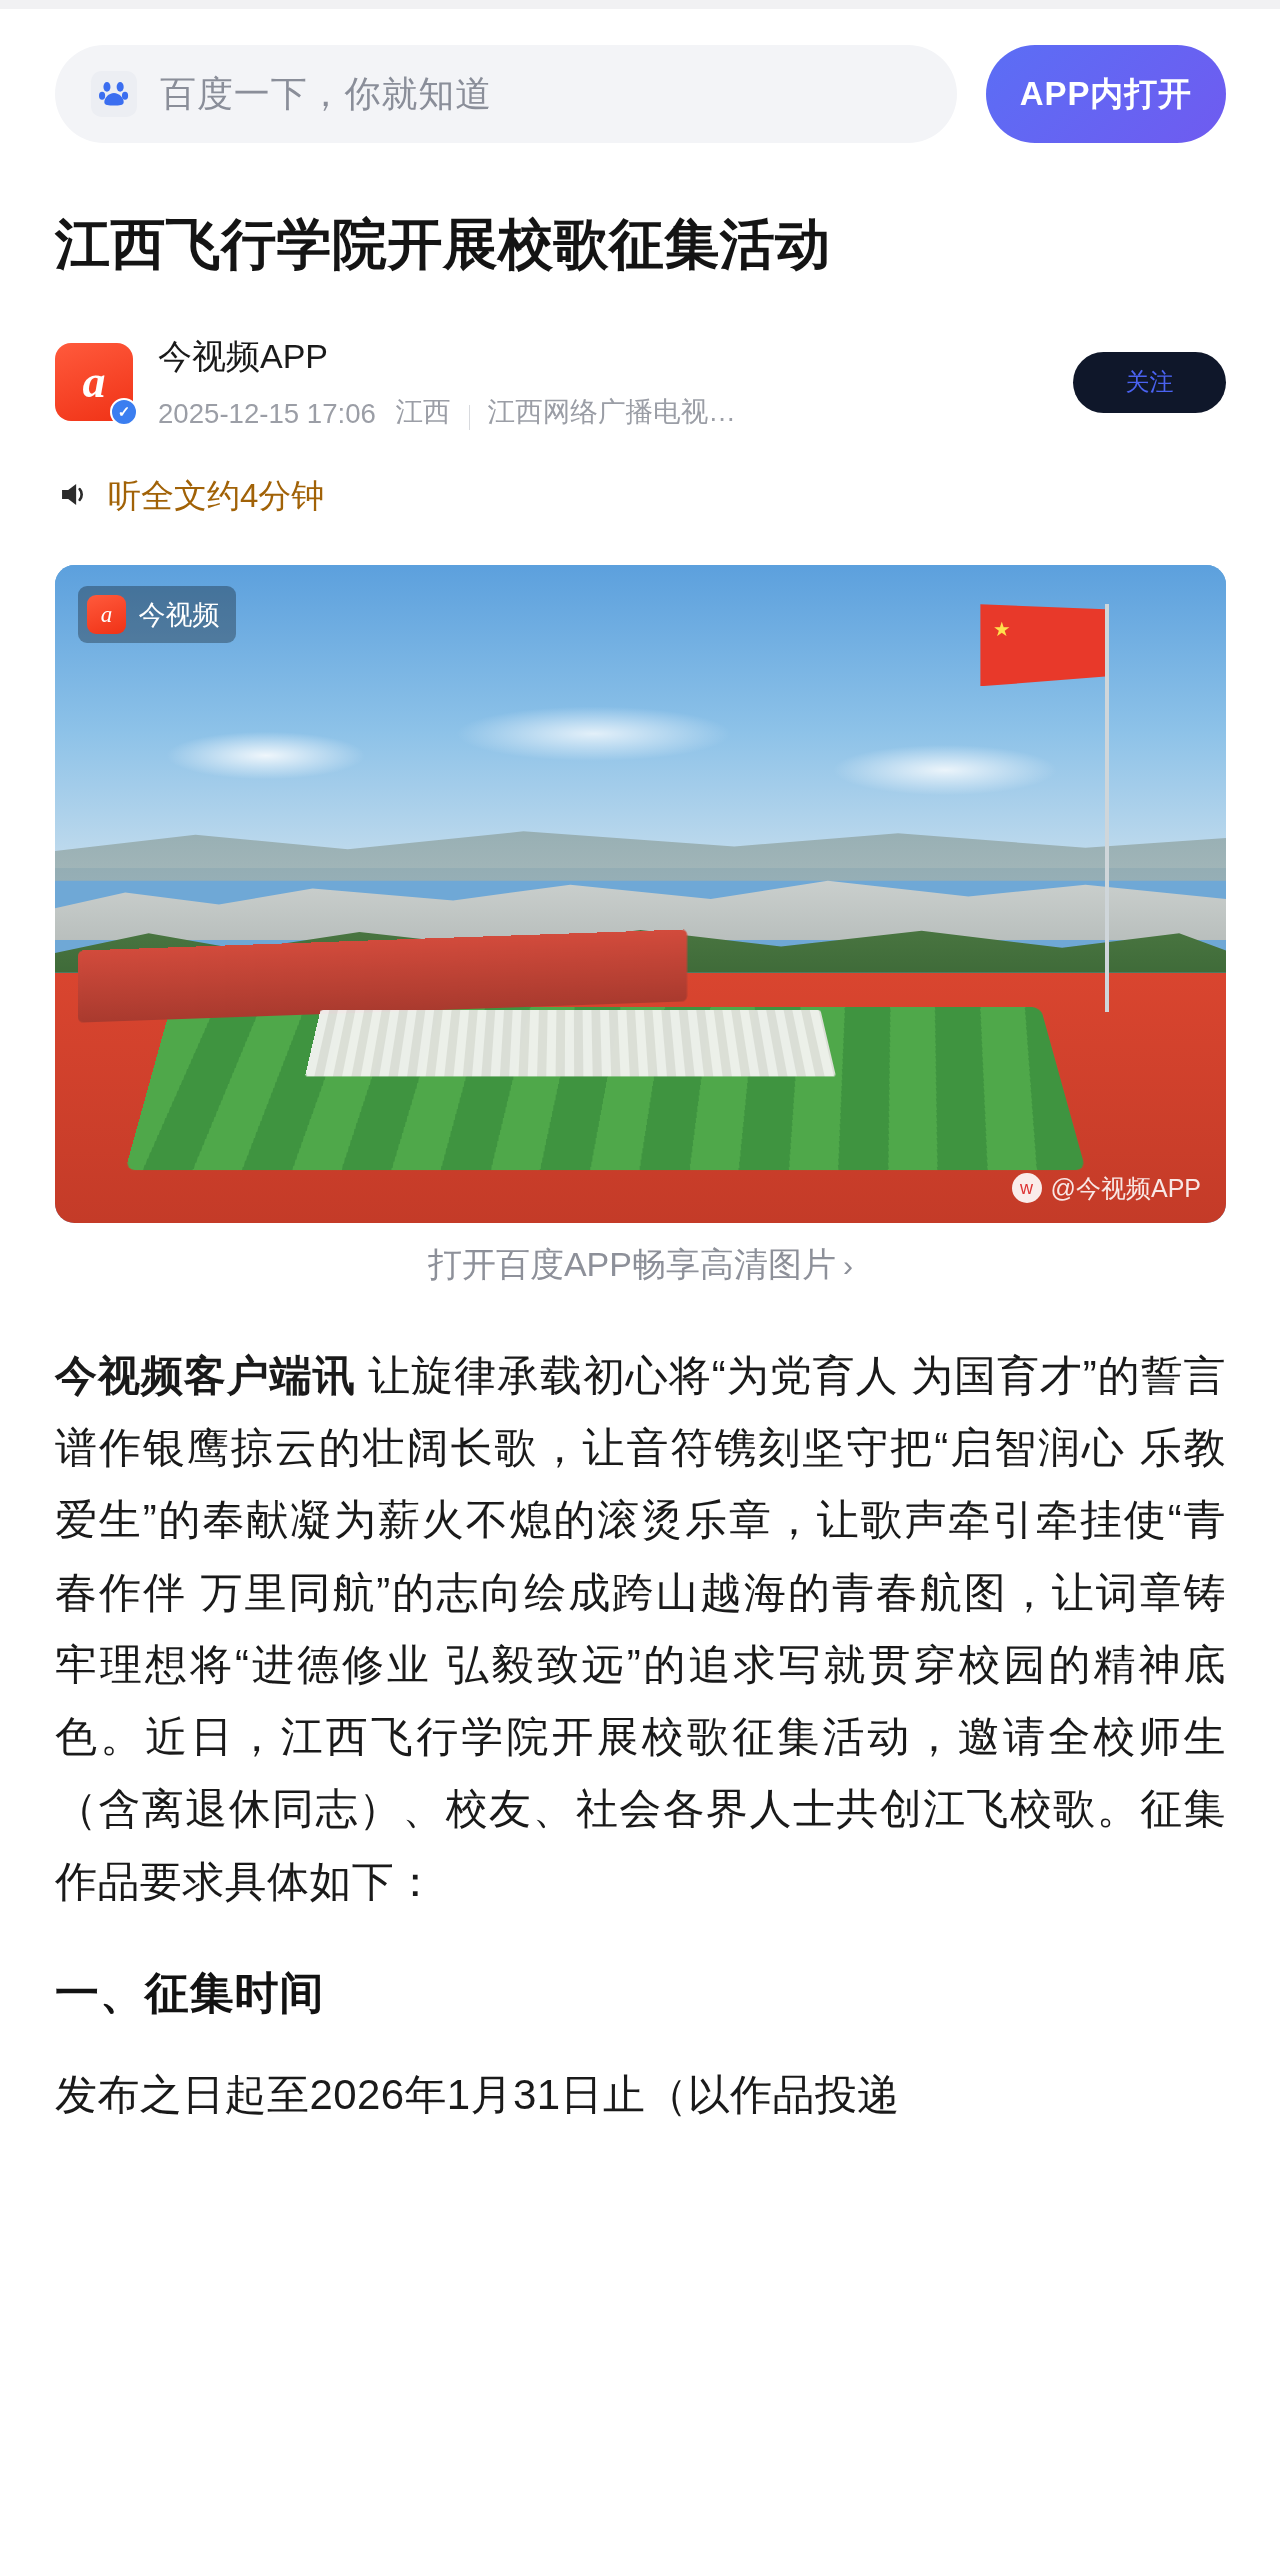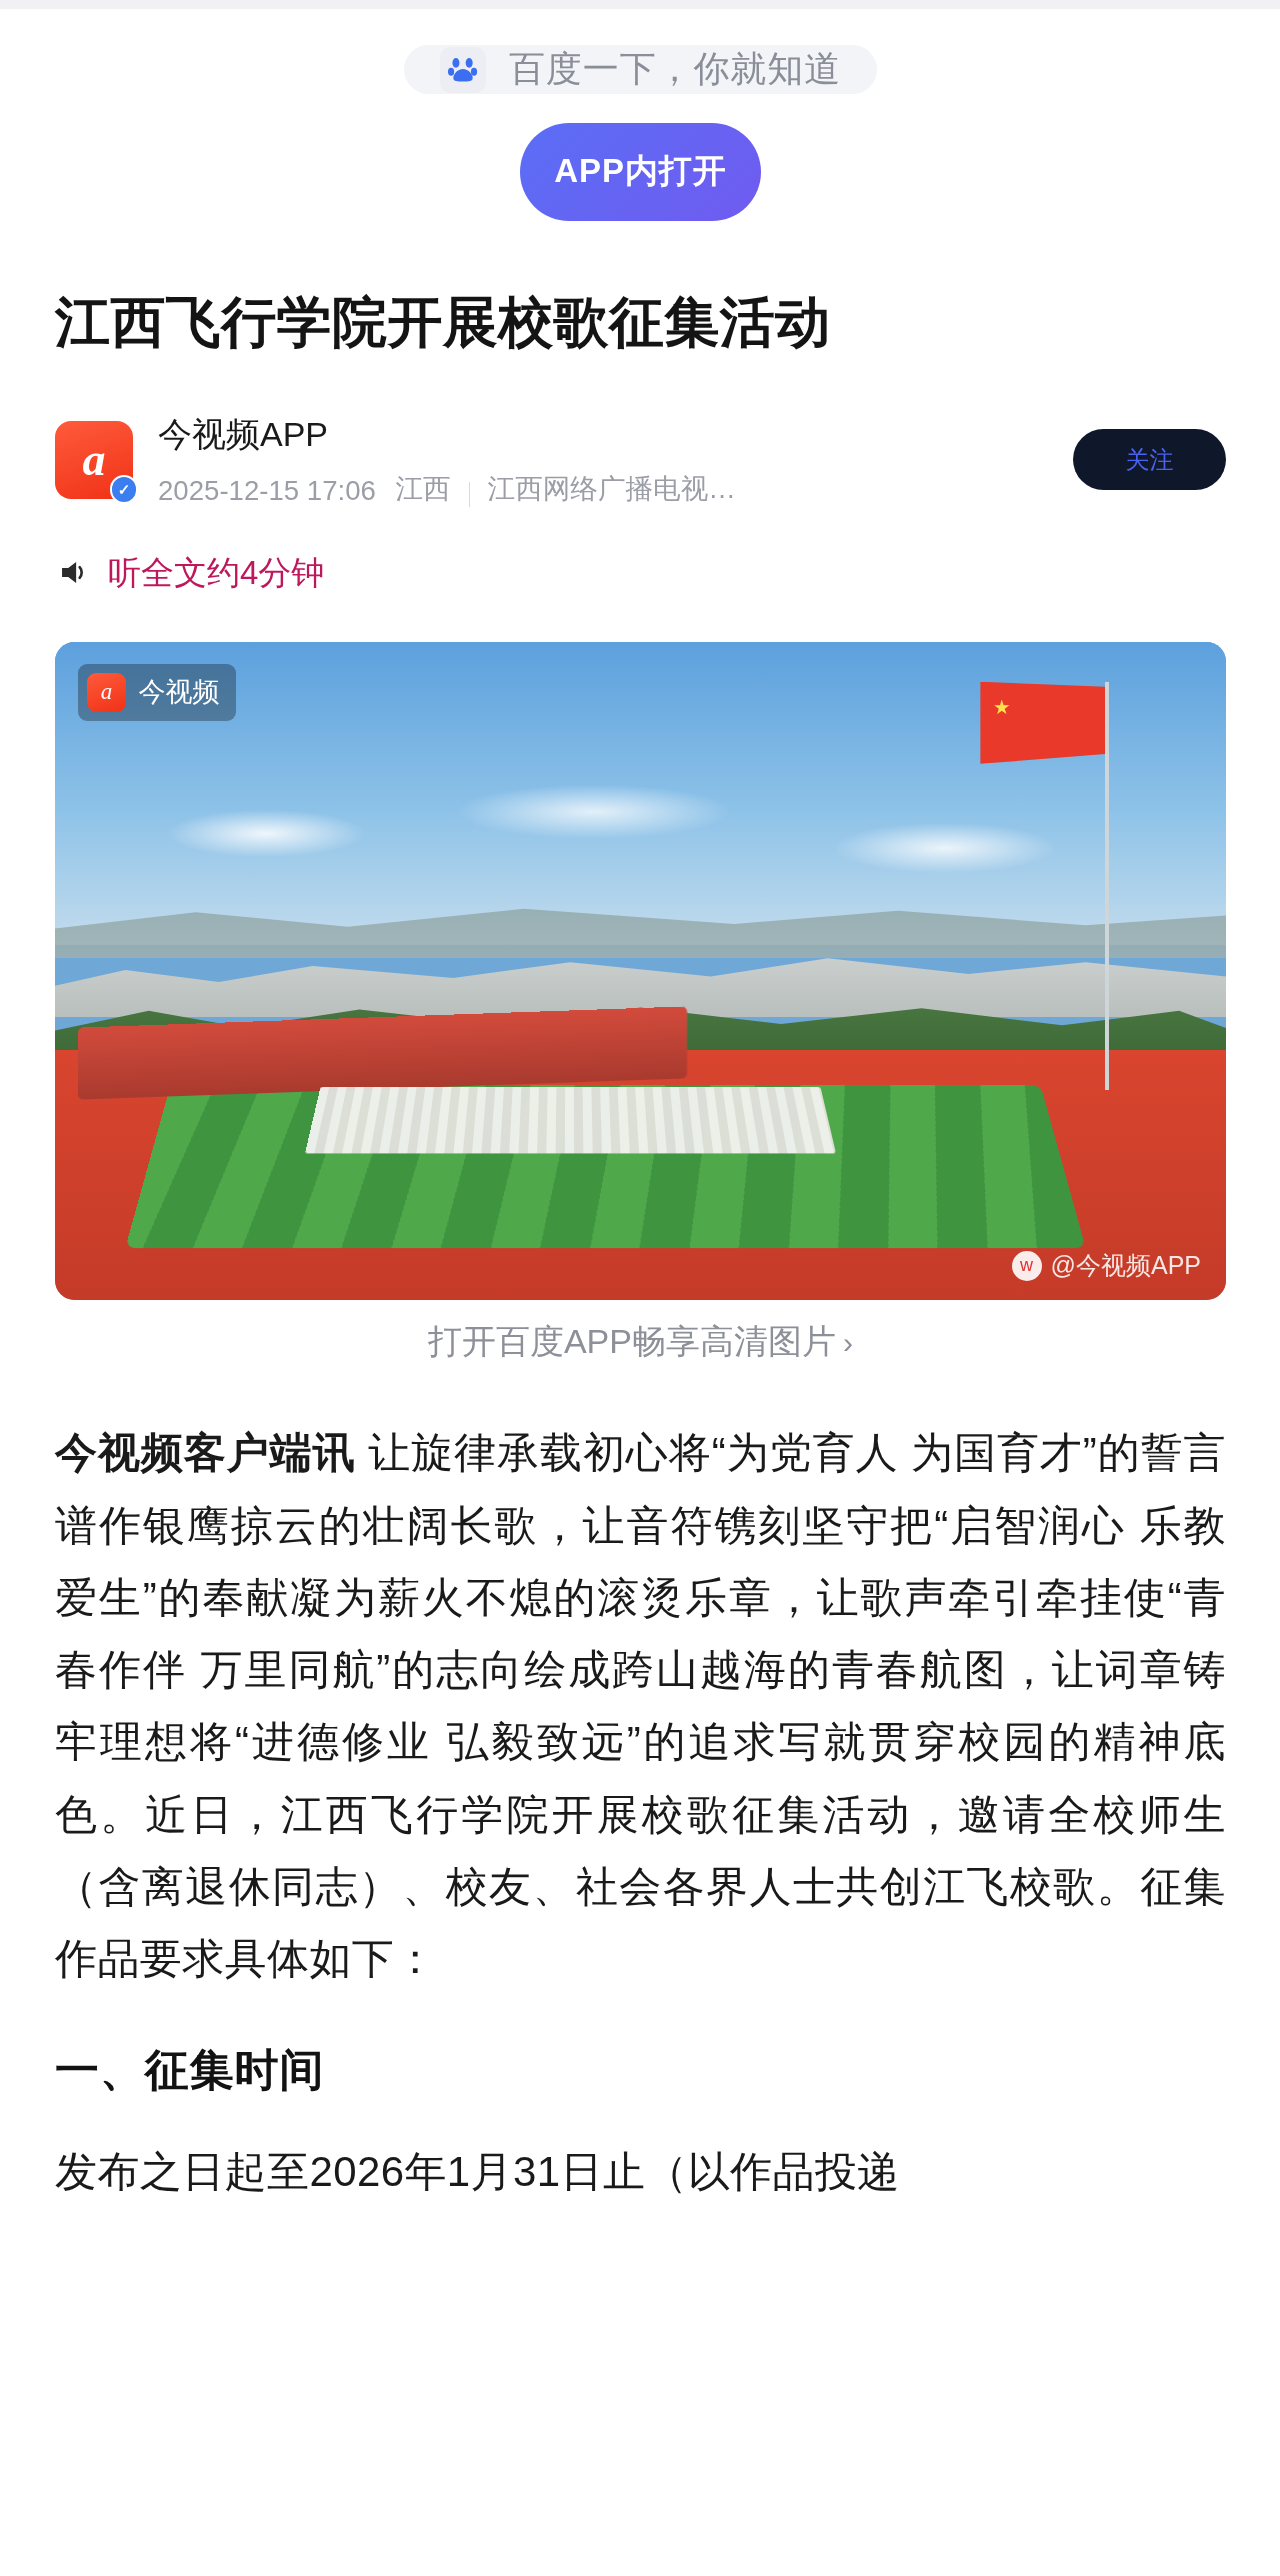--- a/index.html
+++ b/index.html
@@ -16,21 +16,20 @@
     background: #ffffff;
     position: relative;
   }
 
   
   .topbar {
     display: flex;
     align-items: center;
     padding: 36px 55px 0 55px;
     gap: 28.5px;
-    flex-direction: column;
   }
   .searchbox {
     flex: 1;
     height: 98px;
     background: #f3f4f7;
     border-radius: 49px;
     display: flex;
     align-items: center;
     padding: 0 36px;
     gap: 23px;
@@ -176,21 +175,21 @@
 
   
   .listen-row {
     display: flex;
     align-items: center;
     margin: 44px 55px 0 55px;
     gap: 16px;
   }
   .listen-text {
     font-size: 33px;
-    color: #be185d;
+    color: #a16207;
   }
 
   
   .hero {
     margin: 46px 55px 0 55px;
     height: 658px;
     border-radius: 19.6px;
     overflow: hidden;
     position: relative;
     background: #6fa8d6;

